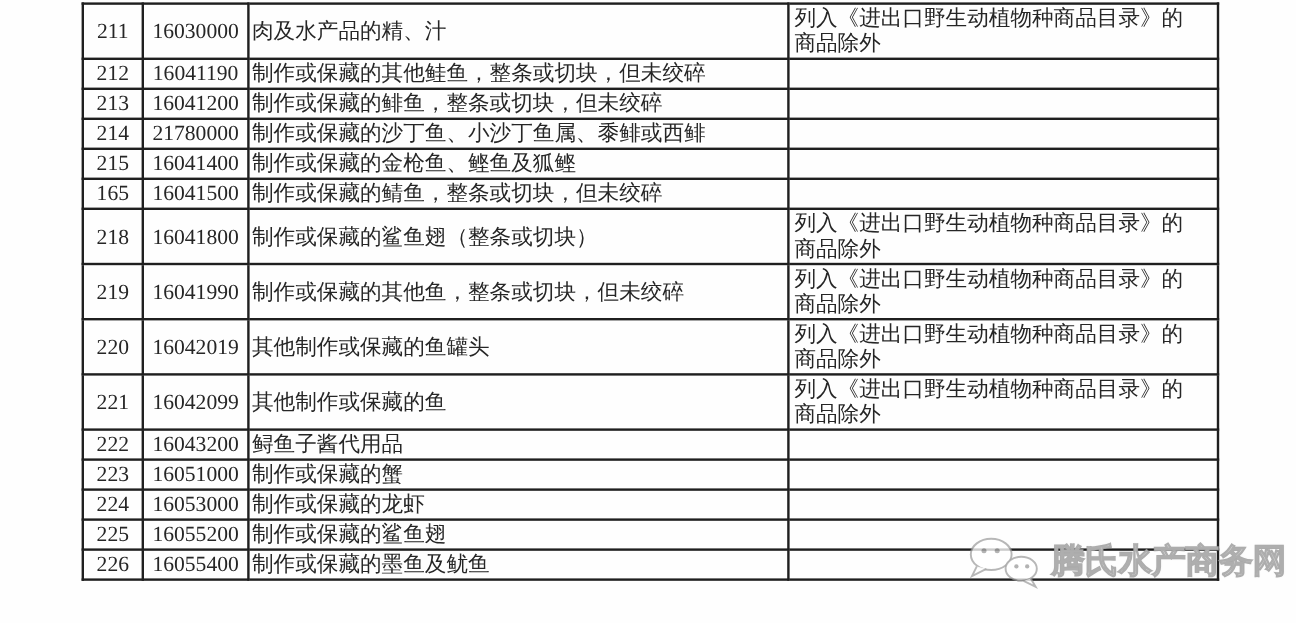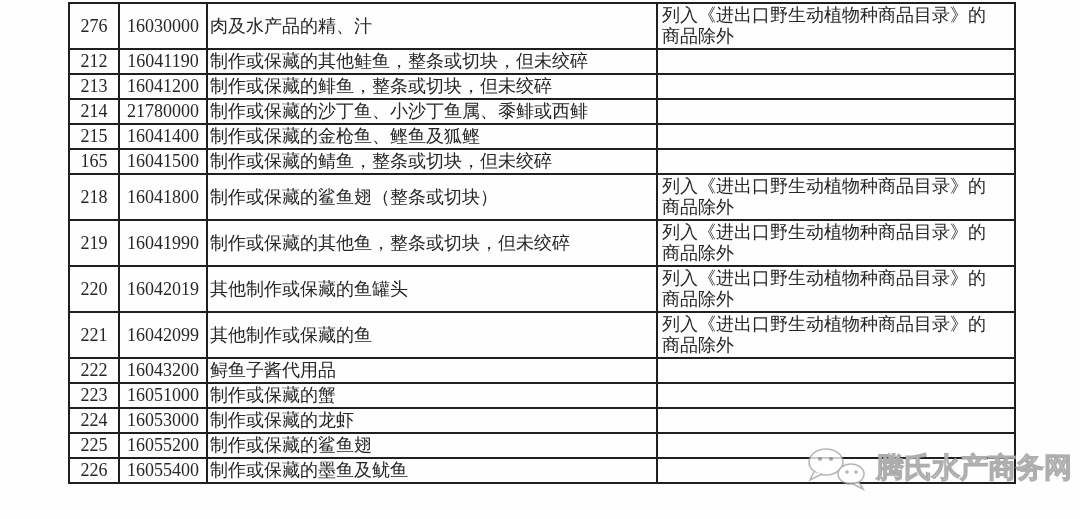--- a/index.html
+++ b/index.html
@@ -84,21 +84,21 @@
 <div class="table-wrap">
   <table class="hs-table">
     <colgroup>
       <col class="c-seq">
       <col class="c-code">
       <col class="c-desc">
       <col class="c-remark">
     </colgroup>
     <tbody>
         <tr class="double">
-          <td class="col-seq">276</td>
+          <td class="col-seq">211</td>
           <td class="col-code">16030000</td>
           <td class="col-desc">肉及水产品的精、汁</td>
           <td class="col-remark">
             <div class="remark-text">列入《进出口野生动植物种商品目录》的商品除外</div>
           </td>
         </tr>
         <tr class="single">
           <td class="col-seq">212</td>
           <td class="col-code">16041190</td>
           <td class="col-desc">制作或保藏的其他鲑鱼，整条或切块，但未绞碎</td>

